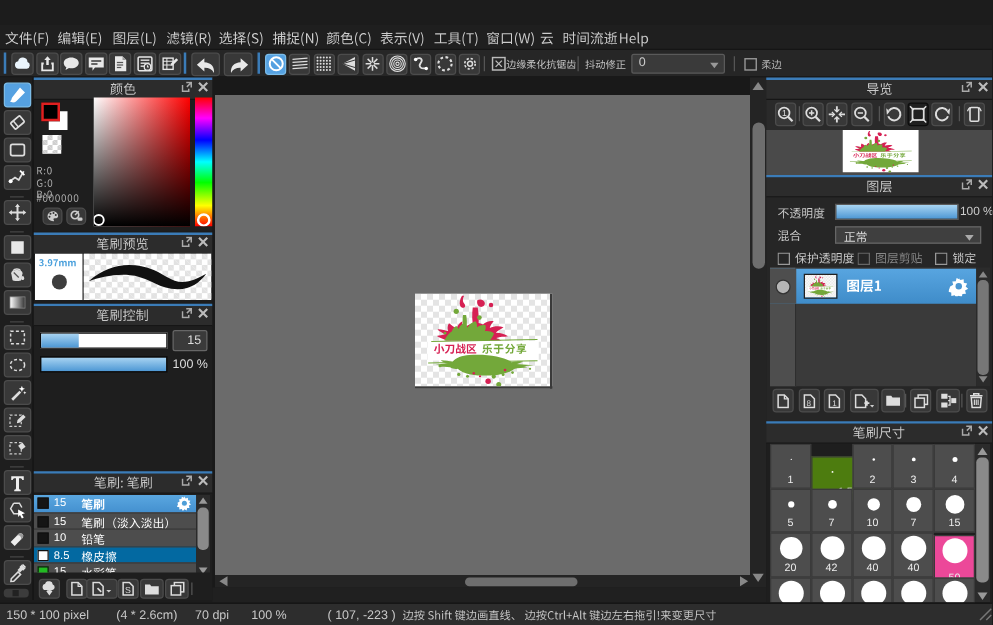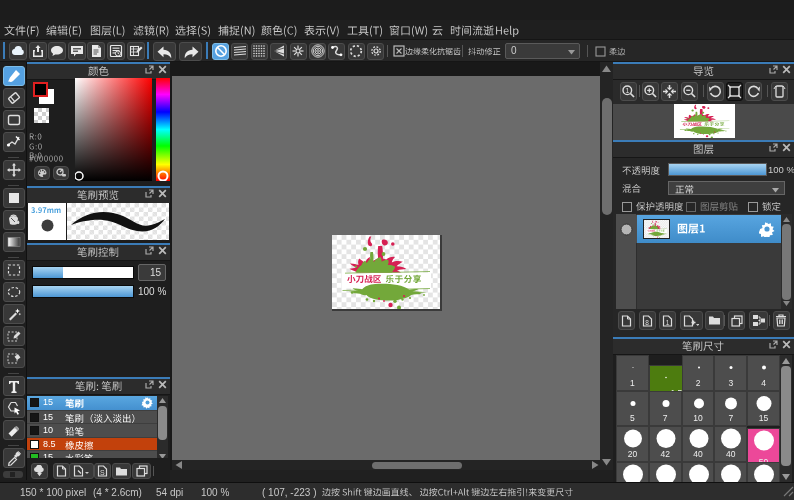--- a/index.html
+++ b/index.html
@@ -555,21 +555,21 @@
           </div>
 <div class="abs" style="left:0;top:28.0px;width:130px;height:13.5px;background:#4d4d4d;border-top:1px solid #3e3e3e;overflow:hidden">
             <div style="position:absolute;left:3px;top:2px;width:9px;height:9px;background:#151515;border:1px solid #111"></div>
             <div style="position:absolute;left:16px;top:1px;font-size:9px;color:#ffffff">10</div>
             <div style="position:absolute;left:38px;top:1px">
               <svg width="20" height="13" viewBox="0 -10.0 20 13" style="overflow:visible">
                 <path d="M4.6 -3.3V0.8H5.2V0.2H7.8V0.7H8.4V-3.3ZM5.2 -0.4V-2.7H7.8V-0.4ZM4.9 -7.5V-6.4C4.9 -5.6 4.8 -4.6 3.8 -3.9C4.0 -3.8 4.2 -3.6 4.3 -3.4C5.4 -4.2 5.6 -5.5 5.6 -6.4V-6.9H7.3V-4.8C7.3 -4.1 7.4 -3.9 8.0 -3.9C8.2 -3.9 8.5 -3.9 8.7 -3.9C8.8 -3.9 9.0 -3.9 9.1 -3.9C9.1 -4.1 9.1 -4.3 9.1 -4.5C8.9 -4.4 8.8 -4.4 8.7 -4.4C8.5 -4.4 8.2 -4.4 8.1 -4.4C8.0 -4.4 8.0 -4.5 8.0 -4.8V-7.5ZM1.7 -8.0C1.4 -7.1 0.9 -6.2 0.3 -5.7C0.4 -5.5 0.6 -5.1 0.6 -5.0C1.0 -5.3 1.3 -5.8 1.6 -6.3H4.0V-6.9H2.0C2.1 -7.2 2.3 -7.5 2.4 -7.8ZM0.5 -3.3V-2.6H2.0V-0.7C2.0 -0.2 1.7 0.1 1.5 0.2C1.6 0.3 1.8 0.6 1.8 0.7C2.0 0.6 2.3 0.4 4.0 -0.5C4.0 -0.6 3.9 -0.9 3.9 -1.1L2.7 -0.5V-2.6H3.9V-3.3H2.7V-4.6H3.7V-5.2H1.0V-4.6H2.0V-3.3Z M10.1 -1.5 10.1 -0.9 13.5 -1.2V-0.4C13.5 0.4 13.8 0.7 14.9 0.7C15.2 0.7 16.8 0.7 17.1 0.7C18.0 0.7 18.2 0.4 18.3 -0.7C18.1 -0.8 17.8 -0.9 17.7 -1.0C17.6 -0.1 17.5 0.0 17.1 0.0C16.7 0.0 15.2 0.0 15.0 0.0C14.4 0.0 14.3 -0.0 14.3 -0.4V-1.2L18.5 -1.6L18.4 -2.2L14.3 -1.9V-2.9L17.6 -3.2L17.5 -3.7L14.3 -3.5V-4.3C15.5 -4.5 16.7 -4.6 17.6 -4.9L17.2 -5.4C15.6 -5.1 13.0 -4.8 10.7 -4.6C10.8 -4.5 10.9 -4.2 10.9 -4.0C11.7 -4.1 12.7 -4.2 13.5 -4.3V-3.4L10.5 -3.1L10.6 -2.5L13.5 -2.8V-1.8ZM11.2 -8.0C11.0 -7.1 10.4 -6.1 9.8 -5.5C10.0 -5.4 10.3 -5.2 10.4 -5.1C10.8 -5.5 11.1 -5.9 11.3 -6.5H11.8C12.1 -6.0 12.3 -5.5 12.4 -5.1L13.1 -5.4C13.0 -5.7 12.8 -6.1 12.5 -6.5H14.0V-7.1H11.6C11.7 -7.3 11.8 -7.6 11.9 -7.9ZM15.0 -8.0C14.7 -7.1 14.2 -6.2 13.6 -5.6C13.7 -5.5 14.1 -5.3 14.2 -5.2C14.5 -5.5 14.8 -6.0 15.1 -6.5H15.8C16.0 -6.1 16.2 -5.7 16.3 -5.4L16.9 -5.6C16.8 -5.9 16.7 -6.2 16.5 -6.5H18.4V-7.1H15.4C15.5 -7.3 15.6 -7.6 15.7 -7.9Z" fill="#ffffff"></path>
               </svg>
             </div>
           </div>
-<div class="abs" style="left:0;top:41.5px;width:130px;height:13.5px;background:#c2410c;border-top:1px solid #3e3e3e;overflow:hidden">
+<div class="abs" style="left:0;top:41.5px;width:130px;height:13.5px;background:#0369a1;border-top:1px solid #3e3e3e;overflow:hidden">
             <div style="position:absolute;left:3px;top:2px;width:9px;height:9px;background:#ffffff;border:1px solid #111"></div>
             <div style="position:absolute;left:16px;top:1px;font-size:9px;color:#ffffff">8.5</div>
             <div style="position:absolute;left:38px;top:1px">
               <svg width="29" height="13" viewBox="0 -10.0 29 13" style="overflow:visible">
                 <path d="M6.8 -6.8C6.6 -6.6 6.5 -6.3 6.3 -6.1H4.5C4.8 -6.3 5.0 -6.6 5.1 -6.8ZM1.7 -8.0V-6.1H0.5V-5.5H1.6C1.4 -4.2 0.8 -2.7 0.3 -1.9C0.4 -1.7 0.6 -1.4 0.7 -1.2C1.0 -1.8 1.4 -2.7 1.7 -3.8V0.8H2.4V-4.2C2.6 -3.8 2.9 -3.3 3.0 -3.0L3.5 -3.5C3.3 -3.8 2.6 -4.8 2.4 -5.1V-5.5H3.2C3.3 -5.4 3.4 -5.2 3.5 -5.1C3.7 -5.2 3.8 -5.3 4.0 -5.5V-4.0H5.3C4.9 -3.6 4.3 -3.2 3.4 -2.9C3.5 -2.7 3.7 -2.6 3.7 -2.5C4.5 -2.7 5.1 -3.0 5.5 -3.4C5.6 -3.2 5.7 -3.1 5.8 -2.9C5.2 -2.4 4.0 -1.8 3.2 -1.5C3.3 -1.4 3.4 -1.2 3.5 -1.1C4.3 -1.4 5.3 -1.9 6.0 -2.5C6.1 -2.3 6.1 -2.2 6.2 -2.0C5.5 -1.3 4.2 -0.6 3.1 -0.2C3.3 -0.1 3.4 0.1 3.5 0.2C4.4 -0.1 5.5 -0.8 6.3 -1.4C6.4 -0.8 6.3 -0.2 6.0 -0.0C5.9 0.1 5.8 0.1 5.6 0.1C5.4 0.1 5.2 0.1 4.9 0.1C5.0 0.3 5.1 0.5 5.1 0.7C5.3 0.7 5.5 0.7 5.7 0.7C6.1 0.7 6.3 0.6 6.5 0.4C6.9 0.0 7.1 -1.0 6.8 -2.1L7.2 -2.3C7.6 -1.3 8.1 -0.3 8.7 0.2C8.8 0.0 9.1 -0.2 9.2 -0.3C8.6 -0.8 8.0 -1.7 7.7 -2.6C8.0 -2.8 8.4 -3.0 8.6 -3.3L8.3 -3.7C7.8 -3.4 7.2 -2.9 6.6 -2.6C6.5 -3.0 6.2 -3.4 5.9 -3.7L6.1 -4.0H8.6V-6.1H7.0C7.3 -6.4 7.5 -6.8 7.7 -7.1L7.2 -7.4L7.1 -7.4H5.5L5.7 -7.9L5.1 -8.0C4.7 -7.3 4.1 -6.4 3.2 -5.7V-6.1H2.4V-8.0ZM4.6 -5.5H6.0C6.0 -5.2 5.9 -4.9 5.7 -4.5H4.6ZM6.6 -5.5H7.9V-4.5H6.4C6.5 -4.9 6.6 -5.2 6.6 -5.5Z M10.9 -6.7V-4.3C10.9 -3.0 10.8 -1.1 9.8 0.3C9.9 0.3 10.2 0.6 10.4 0.7C11.3 -0.5 11.5 -2.2 11.6 -3.6H12.4C12.9 -2.5 13.5 -1.7 14.3 -1.0C13.4 -0.5 12.4 -0.1 11.2 0.1C11.4 0.2 11.6 0.6 11.7 0.8C12.8 0.5 13.9 0.1 14.9 -0.5C15.8 0.1 16.9 0.5 18.2 0.8C18.3 0.6 18.5 0.3 18.6 0.1C17.4 -0.1 16.4 -0.5 15.5 -1.0C16.5 -1.7 17.2 -2.7 17.7 -4.0L17.2 -4.3L17.1 -4.2H14.9V-6.0H17.3C17.1 -5.5 16.9 -5.1 16.8 -4.8L17.4 -4.6C17.7 -5.1 18.0 -5.9 18.3 -6.6L17.8 -6.7L17.6 -6.7H14.9V-8.0H14.1V-6.7ZM13.1 -3.6H16.7C16.3 -2.7 15.7 -2.0 14.9 -1.4C14.1 -2.0 13.6 -2.7 13.1 -3.6ZM14.1 -6.0V-4.2H11.6V-4.3V-6.0Z M23.3 -1.4C23.0 -0.9 22.5 -0.3 22.0 0.1C22.2 0.2 22.4 0.4 22.6 0.5C23.1 0.0 23.6 -0.6 23.9 -1.2ZM26.1 -1.1C26.6 -0.6 27.1 0.0 27.3 0.5L27.9 0.1C27.6 -0.3 27.1 -1.0 26.6 -1.4ZM20.5 -8.0V-6.1H19.4V-5.4H20.5V-3.3L19.4 -2.9L19.5 -2.2L20.5 -2.6V-0.0C20.5 0.1 20.4 0.1 20.3 0.1C20.3 0.1 20.0 0.1 19.7 0.1C19.7 0.3 19.8 0.6 19.8 0.7C20.3 0.7 20.6 0.7 20.8 0.6C21.0 0.5 21.1 0.3 21.1 -0.0V-2.8L22.0 -3.2L21.9 -3.8L21.1 -3.5V-5.4H22.0V-6.1H21.1V-8.0ZM22.7 -2.3V-1.7H24.7V0.0C24.7 0.1 24.7 0.1 24.6 0.1C24.5 0.1 24.1 0.1 23.7 0.1C23.8 0.3 23.9 0.5 23.9 0.7C24.5 0.7 24.8 0.7 25.1 0.6C25.3 0.5 25.4 0.4 25.4 0.0V-1.7H27.5V-2.3ZM22.6 -3.8C22.8 -3.7 23.0 -3.6 23.1 -3.4C22.8 -3.1 22.4 -2.8 22.0 -2.6C22.1 -2.5 22.3 -2.3 22.4 -2.2C22.9 -2.5 23.5 -2.9 23.9 -3.4V-3.0H26.3V-3.6H24.0C24.5 -4.2 24.9 -4.8 25.2 -5.6L24.8 -5.8L24.7 -5.8H23.8C23.9 -5.9 23.9 -6.1 24.0 -6.3L23.4 -6.3C23.2 -5.7 22.8 -5.0 22.0 -4.4C22.1 -4.4 22.3 -4.2 22.4 -4.1C22.9 -4.4 23.3 -4.9 23.6 -5.3H24.5C24.4 -5.1 24.2 -4.8 24.1 -4.6C23.9 -4.7 23.7 -4.8 23.5 -4.9L23.2 -4.6C23.4 -4.5 23.6 -4.3 23.8 -4.2C23.7 -4.0 23.6 -3.9 23.5 -3.8C23.3 -3.9 23.1 -4.1 22.9 -4.2ZM25.9 -5.3H26.9C26.8 -5.0 26.6 -4.7 26.4 -4.4C26.2 -4.7 26.0 -5.0 25.9 -5.3ZM25.6 -6.2 25.1 -6.1C25.6 -4.5 26.5 -3.0 27.7 -2.3C27.8 -2.5 28.0 -2.7 28.1 -2.8C27.6 -3.1 27.1 -3.5 26.7 -4.0C27.1 -4.4 27.5 -5.0 27.7 -5.6L27.3 -5.8L27.2 -5.8H25.7ZM24.4 -7.8C24.5 -7.6 24.7 -7.4 24.8 -7.1H22.3V-5.8H23.0V-6.5H27.2V-5.8H27.9V-7.1H25.5C25.4 -7.4 25.2 -7.7 25.1 -8.0Z" fill="#ffffff"></path>
               </svg>
             </div>
           </div>
 <div class="abs" style="left:0;top:55.0px;width:130px;height:13.5px;background:#4d4d4d;border-top:1px solid #3e3e3e;overflow:hidden">
             <div style="position:absolute;left:3px;top:2px;width:9px;height:9px;background:#22bb22;border:1px solid #111"></div>
@@ -1154,23 +1154,23 @@
             <path d="M6 1L10 7H2Z" fill="#999"></path>
           </svg>
           <div style="position:absolute;left:1px;top:11px;width:10px;height:100px;background:#8a8a8a;border-radius:4px"></div>
           <svg width="12" height="9" style="position:absolute;bottom:1px">
             <path d="M6 8L10 2H2Z" fill="#999"></path>
           </svg>
         </div>
 </div>
     </div>
 <div class="abs" style="left:0;top:482px;width:794px;height:18px;background:#2d2d2d;border-top:1px solid #0f0f0f">
-<div class="abs" style="left:20px;top:4px;font-size:10px;color:#c8c8c8;white-space:nowrap">150 * 100 pixel</div>
+<div class="abs" style="left:5px;top:4px;font-size:10px;color:#c8c8c8;white-space:nowrap">150 * 100 pixel</div>
 <div class="abs" style="left:93px;top:4px;font-size:10px;color:#c8c8c8;white-space:nowrap">(4 * 2.6cm)</div>
-<div class="abs" style="left:156px;top:4px;font-size:10px;color:#c8c8c8;white-space:nowrap">54 dpi</div>
+<div class="abs" style="left:156px;top:4px;font-size:10px;color:#c8c8c8;white-space:nowrap">70 dpi</div>
 <div class="abs" style="left:201px;top:4px;font-size:10px;color:#c8c8c8;white-space:nowrap">100 %</div>
 <div class="abs" style="left:262px;top:4px;font-size:10px;color:#c8c8c8;white-space:nowrap">( 107, -223 )</div>
 <div class="abs" style="left:322px;top:3px">
         <svg width="252" height="13" viewBox="0 -9.5 252 13" style="overflow:visible">
           <path d="M0.7 -7.1C1.2 -6.6 1.8 -5.9 2.1 -5.5L2.7 -5.9C2.4 -6.3 1.8 -7.0 1.3 -7.4ZM5.0 -7.4C5.0 -6.9 5.0 -6.4 4.9 -5.9H3.1V-5.3H4.9C4.7 -3.6 4.3 -2.1 2.8 -1.3C3.0 -1.1 3.2 -0.9 3.3 -0.8C4.9 -1.8 5.4 -3.4 5.6 -5.3H7.6C7.5 -2.8 7.3 -1.8 7.1 -1.5C7.0 -1.4 6.9 -1.4 6.8 -1.4C6.6 -1.4 6.0 -1.4 5.5 -1.5C5.6 -1.3 5.7 -1.0 5.8 -0.8C6.2 -0.8 6.8 -0.7 7.0 -0.8C7.3 -0.8 7.5 -0.9 7.7 -1.1C8.0 -1.5 8.2 -2.6 8.3 -5.6C8.3 -5.7 8.3 -5.9 8.3 -5.9H5.6C5.7 -6.4 5.7 -6.9 5.7 -7.4ZM2.2 -4.5H0.4V-3.8H1.6V-1.0C1.2 -0.9 0.7 -0.5 0.2 0.1L0.7 0.7C1.2 0.1 1.6 -0.5 1.9 -0.5C2.1 -0.5 2.4 -0.1 2.8 0.1C3.4 0.5 4.2 0.6 5.3 0.6C6.2 0.6 7.9 0.6 8.5 0.5C8.6 0.3 8.7 -0.0 8.8 -0.2C7.9 -0.1 6.5 -0.1 5.4 -0.1C4.3 -0.1 3.5 -0.1 2.9 -0.5C2.6 -0.7 2.4 -0.9 2.2 -1.0Z M15.9 -3.4C15.8 -2.6 15.5 -1.9 15.1 -1.4C14.6 -1.6 14.1 -1.9 13.6 -2.1C13.8 -2.5 14.1 -2.9 14.3 -3.4ZM12.8 -1.9C13.3 -1.6 14.0 -1.3 14.6 -0.9C14.0 -0.4 13.2 -0.1 12.2 0.1C12.3 0.3 12.5 0.6 12.6 0.7C13.7 0.4 14.5 0.0 15.2 -0.5C16.0 -0.1 16.6 0.4 17.1 0.7L17.6 0.2C17.1 -0.1 16.4 -0.6 15.7 -1.0C16.1 -1.6 16.5 -2.4 16.7 -3.4H17.6V-4.0H14.5C14.7 -4.5 14.8 -4.9 15.0 -5.3L14.3 -5.4C14.2 -5.0 14.0 -4.5 13.8 -4.0H12.2V-3.4H13.5C13.3 -2.8 13.0 -2.3 12.8 -1.9ZM12.4 -6.4V-4.7H13.1V-5.8H16.9V-4.7H17.5V-6.4H15.4C15.3 -6.8 15.2 -7.2 15.0 -7.6L14.3 -7.5C14.5 -7.2 14.6 -6.7 14.7 -6.4ZM10.6 -7.6V-5.8H9.4V-5.1H10.6V-2.9L9.3 -2.5L9.4 -1.8L10.6 -2.2V-0.1C10.6 0.1 10.5 0.1 10.4 0.1C10.3 0.1 9.9 0.1 9.5 0.1C9.6 0.3 9.7 0.6 9.7 0.7C10.3 0.7 10.7 0.7 10.9 0.6C11.2 0.5 11.2 0.3 11.2 -0.1V-2.4L12.4 -2.8L12.3 -3.4L11.2 -3.1V-5.1H12.2V-5.8H11.2V-7.6Z M22.8 0.1C24.1 0.1 25.0 -0.7 25.0 -1.8C25.0 -2.7 24.4 -3.2 23.6 -3.5L22.7 -3.9C22.2 -4.1 21.6 -4.4 21.6 -5.0C21.6 -5.6 22.1 -6.0 22.8 -6.0C23.4 -6.0 23.9 -5.8 24.3 -5.4L24.8 -5.9C24.3 -6.4 23.6 -6.7 22.8 -6.7C21.6 -6.7 20.8 -6.0 20.8 -5.0C20.8 -4.0 21.5 -3.5 22.1 -3.3L23.0 -2.9C23.7 -2.6 24.1 -2.4 24.1 -1.7C24.1 -1.0 23.6 -0.6 22.8 -0.6C22.1 -0.6 21.4 -0.9 20.9 -1.4L20.4 -0.9C21.0 -0.3 21.8 0.1 22.8 0.1Z M26.2 0.0H27.0V-3.5C27.5 -4.0 27.9 -4.3 28.4 -4.3C29.0 -4.3 29.3 -3.9 29.3 -3.0V0.0H30.1V-3.1C30.1 -4.3 29.6 -5.0 28.6 -5.0C28.0 -5.0 27.4 -4.6 27.0 -4.2L27.0 -5.2V-7.2H26.2Z M31.7 0.0H32.5V-4.9H31.7ZM32.1 -5.9C32.4 -5.9 32.6 -6.1 32.6 -6.4C32.6 -6.8 32.4 -7.0 32.1 -7.0C31.8 -7.0 31.5 -6.8 31.5 -6.4C31.5 -6.1 31.8 -5.9 32.1 -5.9Z M33.6 -4.2H34.3V0.0H35.1V-4.2H36.1V-4.9H35.1V-5.7C35.1 -6.3 35.3 -6.6 35.8 -6.6C36.0 -6.6 36.2 -6.6 36.3 -6.5L36.5 -7.1C36.3 -7.2 36.0 -7.3 35.7 -7.3C34.7 -7.3 34.3 -6.7 34.3 -5.7V-4.9L33.6 -4.8Z M38.6 0.1C38.9 0.1 39.2 0.0 39.5 -0.1L39.3 -0.7C39.2 -0.6 39.0 -0.5 38.8 -0.5C38.2 -0.5 38.0 -0.9 38.0 -1.5V-4.2H39.4V-4.9H38.0V-6.3H37.3L37.3 -4.9L36.5 -4.8V-4.2H37.2V-1.5C37.2 -0.5 37.6 0.1 38.6 0.1Z M42.1 -3.1V-2.5H43.1V-0.7C43.1 -0.3 42.8 -0.0 42.7 0.1C42.8 0.2 43.0 0.5 43.1 0.6C43.2 0.4 43.4 0.3 44.8 -0.7C44.7 -0.8 44.6 -1.0 44.6 -1.2L43.7 -0.6V-2.5H44.7V-3.1H43.7V-4.3H44.6V-4.9H42.5C42.7 -5.2 42.9 -5.6 43.1 -5.9H44.7V-6.6H43.3C43.5 -6.8 43.6 -7.1 43.6 -7.4L43.1 -7.6C42.8 -6.7 42.4 -5.8 41.9 -5.2C42.0 -5.1 42.2 -4.8 42.3 -4.7L42.5 -4.9V-4.3H43.1V-3.1ZM46.9 -6.8V-6.4H47.9V-5.6H46.6V-5.1H47.9V-4.4H46.9V-3.9H47.9V-3.2H46.8V-2.7H47.9V-1.9H46.6V-1.4H47.9V-0.3H48.5V-1.4H50.1V-1.9H48.5V-2.7H49.9V-3.2H48.5V-3.9H49.8V-5.1H50.3V-5.6H49.8V-6.8H48.5V-7.5H47.9V-6.8ZM48.5 -5.1H49.3V-4.4H48.5ZM48.5 -5.6V-6.4H49.3V-5.6ZM45.0 -3.7C45.0 -3.7 45.0 -3.8 45.1 -3.8H46.0C46.0 -3.1 45.9 -2.5 45.7 -1.9C45.6 -2.2 45.4 -2.6 45.3 -3.0L44.9 -2.8C45.0 -2.2 45.2 -1.7 45.5 -1.2C45.2 -0.5 44.8 -0.0 44.3 0.3C44.4 0.4 44.5 0.6 44.6 0.8C45.1 0.4 45.5 -0.1 45.8 -0.7C46.6 0.4 47.7 0.6 49.0 0.6H50.1C50.2 0.4 50.2 0.2 50.3 0.0C50.0 0.0 49.2 0.0 49.0 0.0C47.9 0.0 46.8 -0.2 46.1 -1.3C46.3 -2.1 46.5 -3.1 46.6 -4.4L46.3 -4.4L46.2 -4.4H45.6C46.0 -5.1 46.4 -6.0 46.7 -6.9L46.3 -7.1L46.1 -7.0H44.8V-6.4H45.9C45.6 -5.6 45.3 -4.9 45.2 -4.7C45.0 -4.4 44.8 -4.2 44.7 -4.1C44.8 -4.0 44.9 -3.8 45.0 -3.7Z M51.4 -7.1C51.9 -6.6 52.5 -5.9 52.8 -5.5L53.3 -5.9C53.0 -6.3 52.4 -7.0 51.9 -7.4ZM55.6 -7.4C55.6 -6.9 55.6 -6.4 55.6 -5.9H53.7V-5.3H55.5C55.4 -3.6 54.9 -2.1 53.5 -1.3C53.6 -1.1 53.9 -0.9 54.0 -0.8C55.5 -1.8 56.1 -3.4 56.2 -5.3H58.2C58.1 -2.8 58.0 -1.8 57.8 -1.5C57.7 -1.4 57.6 -1.4 57.4 -1.4C57.2 -1.4 56.7 -1.4 56.2 -1.5C56.3 -1.3 56.4 -1.0 56.4 -0.8C56.9 -0.8 57.4 -0.7 57.7 -0.8C58.0 -0.8 58.2 -0.9 58.4 -1.1C58.7 -1.5 58.8 -2.6 58.9 -5.6C58.9 -5.7 58.9 -5.9 58.9 -5.9H56.3C56.3 -6.4 56.3 -6.9 56.3 -7.4ZM52.9 -4.5H51.0V-3.8H52.2V-1.0C51.8 -0.9 51.4 -0.5 50.9 0.1L51.4 0.7C51.8 0.1 52.2 -0.5 52.5 -0.5C52.7 -0.5 53.0 -0.1 53.4 0.1C54.1 0.5 54.8 0.6 56.0 0.6C56.9 0.6 58.6 0.6 59.2 0.5C59.2 0.3 59.3 -0.0 59.4 -0.2C58.5 -0.1 57.1 -0.1 56.0 -0.1C55.0 -0.1 54.2 -0.1 53.6 -0.5C53.3 -0.7 53.1 -0.9 52.9 -1.0Z M60.5 -7.0V-6.3H67.8V-7.0ZM62.0 -5.3V-1.3H66.3V-5.3ZM62.5 -3.0H63.8V-1.9H62.5ZM64.4 -3.0H65.7V-1.9H64.4ZM62.5 -4.8H63.8V-3.6H62.5ZM64.4 -4.8H65.7V-3.6H64.4ZM60.5 -4.7V0.3H67.2V0.7H67.9V-4.8H67.2V-0.4H61.2V-4.7Z M70.4 -5.5V-0.2H69.1V0.4H77.3V-0.2H76.0V-5.5H73.1L73.3 -6.2H77.0V-6.8H73.4L73.5 -7.5L72.8 -7.6L72.7 -6.8H69.3V-6.2H72.6L72.5 -5.5ZM71.0 -3.6H75.3V-2.9H71.0ZM71.0 -4.1V-4.9H75.3V-4.1ZM71.0 -2.3H75.3V-1.6H71.0ZM71.0 -0.2V-1.0H75.3V-0.2Z M78.1 -0.5 78.3 0.2C79.1 -0.1 80.2 -0.4 81.2 -0.7L81.1 -1.3C80.0 -1.0 78.9 -0.7 78.1 -0.5ZM84.0 -7.0C84.4 -6.8 85.0 -6.5 85.3 -6.2L85.7 -6.6C85.4 -6.9 84.8 -7.2 84.4 -7.4ZM78.3 -3.8C78.4 -3.9 78.6 -3.9 79.7 -4.1C79.3 -3.5 79.0 -3.0 78.8 -2.9C78.5 -2.5 78.3 -2.3 78.1 -2.3C78.2 -2.1 78.3 -1.8 78.4 -1.6C78.5 -1.7 78.8 -1.8 81.1 -2.3C81.1 -2.4 81.1 -2.7 81.1 -2.9L79.3 -2.5C80.0 -3.3 80.7 -4.3 81.3 -5.3L80.7 -5.7C80.5 -5.3 80.3 -5.0 80.1 -4.7L79.0 -4.6C79.5 -5.3 80.0 -6.3 80.4 -7.2L79.8 -7.5C79.4 -6.5 78.8 -5.3 78.6 -5.0C78.4 -4.7 78.2 -4.5 78.1 -4.4C78.2 -4.3 78.3 -3.9 78.3 -3.8ZM85.6 -3.1C85.3 -2.6 84.8 -2.1 84.2 -1.6C84.1 -2.1 83.9 -2.7 83.8 -3.3L86.1 -3.7L86.0 -4.3L83.8 -3.9C83.7 -4.3 83.7 -4.7 83.6 -5.1L85.9 -5.4L85.8 -6.0L83.6 -5.7C83.6 -6.3 83.6 -6.9 83.6 -7.6H82.9C82.9 -6.9 82.9 -6.2 83.0 -5.6L81.5 -5.4L81.7 -4.8L83.0 -5.0C83.0 -4.6 83.1 -4.2 83.1 -3.8L81.4 -3.5L81.5 -2.9L83.2 -3.2C83.3 -2.4 83.5 -1.8 83.6 -1.2C82.9 -0.7 82.0 -0.3 81.1 0.0C81.2 0.2 81.4 0.4 81.5 0.6C82.3 0.3 83.2 -0.1 83.9 -0.6C84.2 0.2 84.7 0.7 85.4 0.7C86.0 0.7 86.2 0.4 86.3 -0.6C86.2 -0.7 85.9 -0.8 85.8 -1.0C85.8 -0.2 85.7 0.0 85.4 0.0C85.0 0.0 84.7 -0.3 84.4 -1.0C85.1 -1.5 85.8 -2.2 86.2 -2.9Z M89.1 0.5 89.7 -0.0C89.2 -0.7 88.4 -1.5 87.7 -2.0L87.1 -1.5C87.8 -1.0 88.5 -0.2 89.1 0.5Z M98.4 -7.1C98.9 -6.6 99.5 -5.9 99.8 -5.5L100.3 -5.9C100.0 -6.3 99.4 -7.0 98.9 -7.4ZM102.6 -7.4C102.6 -6.9 102.6 -6.4 102.6 -5.9H100.7V-5.3H102.6C102.4 -3.6 102.0 -2.1 100.5 -1.3C100.7 -1.1 100.9 -0.9 101.0 -0.8C102.6 -1.8 103.1 -3.4 103.3 -5.3H105.3C105.1 -2.8 105.0 -1.8 104.8 -1.5C104.7 -1.4 104.6 -1.4 104.4 -1.4C104.2 -1.4 103.7 -1.4 103.2 -1.5C103.3 -1.3 103.4 -1.0 103.4 -0.8C103.9 -0.8 104.4 -0.7 104.7 -0.8C105.0 -0.8 105.2 -0.9 105.4 -1.1C105.7 -1.5 105.8 -2.6 105.9 -5.6C106.0 -5.7 106.0 -5.9 106.0 -5.9H103.3C103.3 -6.4 103.3 -6.9 103.4 -7.4ZM99.9 -4.5H98.0V-3.8H99.2V-1.0C98.8 -0.9 98.4 -0.5 97.9 0.1L98.4 0.7C98.8 0.1 99.3 -0.5 99.5 -0.5C99.7 -0.5 100.0 -0.1 100.4 0.1C101.1 0.5 101.8 0.6 103.0 0.6C103.9 0.6 105.6 0.6 106.2 0.5C106.2 0.3 106.3 -0.0 106.4 -0.2C105.5 -0.1 104.1 -0.1 103.0 -0.1C102.0 -0.1 101.2 -0.1 100.6 -0.5C100.3 -0.7 100.1 -0.9 99.9 -1.0Z M113.6 -3.4C113.5 -2.6 113.2 -1.9 112.7 -1.4C112.3 -1.6 111.8 -1.9 111.3 -2.1C111.5 -2.5 111.7 -2.9 111.9 -3.4ZM110.4 -1.9C111.0 -1.6 111.6 -1.3 112.3 -0.9C111.7 -0.4 110.9 -0.1 109.9 0.1C110.0 0.3 110.2 0.6 110.2 0.7C111.3 0.4 112.2 0.0 112.9 -0.5C113.6 -0.1 114.3 0.4 114.8 0.7L115.3 0.2C114.8 -0.1 114.1 -0.6 113.3 -1.0C113.8 -1.6 114.1 -2.4 114.3 -3.4H115.3V-4.0H112.2C112.3 -4.5 112.5 -4.9 112.6 -5.3L112.0 -5.4C111.8 -5.0 111.6 -4.5 111.4 -4.0H109.9V-3.4H111.2C110.9 -2.8 110.7 -2.3 110.4 -1.9ZM110.1 -6.4V-4.7H110.8V-5.8H114.5V-4.7H115.2V-6.4H113.1C113.0 -6.8 112.8 -7.2 112.7 -7.6L112.0 -7.5C112.1 -7.2 112.2 -6.7 112.3 -6.4ZM108.3 -7.6V-5.8H107.0V-5.1H108.3V-2.9L106.9 -2.5L107.1 -1.8L108.3 -2.2V-0.1C108.3 0.1 108.2 0.1 108.1 0.1C108.0 0.1 107.6 0.1 107.2 0.1C107.3 0.3 107.4 0.6 107.4 0.7C108.0 0.7 108.4 0.7 108.6 0.6C108.8 0.5 108.9 0.3 108.9 -0.1V-2.4L110.1 -2.8L110.0 -3.4L108.9 -3.1V-5.1H109.9V-5.8H108.9V-7.6Z M119.1 0.1C119.9 0.1 120.6 -0.2 121.1 -0.8L120.6 -1.4C120.2 -0.9 119.7 -0.6 119.1 -0.6C117.8 -0.6 117.0 -1.7 117.0 -3.3C117.0 -5.0 117.9 -6.0 119.1 -6.0C119.7 -6.0 120.1 -5.7 120.5 -5.4L120.9 -5.9C120.5 -6.3 119.9 -6.7 119.1 -6.7C117.4 -6.7 116.2 -5.4 116.2 -3.3C116.2 -1.2 117.4 0.1 119.1 0.1Z M123.8 0.1C124.1 0.1 124.4 0.0 124.7 -0.1L124.5 -0.7C124.4 -0.6 124.1 -0.5 124.0 -0.5C123.4 -0.5 123.2 -0.9 123.2 -1.5V-4.2H124.5V-4.9H123.2V-6.3H122.5L122.4 -4.9L121.7 -4.8V-4.2H122.4V-1.5C122.4 -0.5 122.7 0.1 123.8 0.1Z M125.6 0.0H126.5V-3.1C126.8 -4.0 127.3 -4.3 127.7 -4.3C127.9 -4.3 128.0 -4.2 128.2 -4.2L128.3 -4.9C128.2 -5.0 128.0 -5.0 127.8 -5.0C127.3 -5.0 126.7 -4.6 126.4 -4.0H126.4L126.3 -4.9H125.6Z M130.0 0.1C130.2 0.1 130.3 0.1 130.5 0.0L130.3 -0.6C130.3 -0.6 130.2 -0.6 130.2 -0.6C130.0 -0.6 130.0 -0.7 130.0 -0.9V-7.2H129.1V-1.0C129.1 -0.3 129.4 0.1 130.0 0.1Z M133.0 -1.0H133.7V-3.0H135.5V-3.6H133.7V-5.6H133.0V-3.6H131.2V-3.0H133.0Z M135.9 0.0H136.7L137.4 -2.0H139.8L140.4 0.0H141.3L139.0 -6.6H138.1ZM137.6 -2.7 137.9 -3.7C138.1 -4.4 138.3 -5.1 138.5 -5.9H138.6C138.8 -5.2 139.0 -4.4 139.2 -3.7L139.6 -2.7Z M143.0 0.1C143.2 0.1 143.4 0.1 143.5 0.0L143.4 -0.6C143.3 -0.6 143.2 -0.6 143.2 -0.6C143.1 -0.6 143.0 -0.7 143.0 -0.9V-7.2H142.1V-1.0C142.1 -0.3 142.4 0.1 143.0 0.1Z M146.2 0.1C146.5 0.1 146.9 0.0 147.1 -0.1L147.0 -0.7C146.8 -0.6 146.6 -0.5 146.4 -0.5C145.9 -0.5 145.7 -0.9 145.7 -1.5V-4.2H147.0V-4.9H145.7V-6.3H145.0L144.9 -4.9L144.1 -4.8V-4.2H144.8V-1.5C144.8 -0.5 145.2 0.1 146.2 0.1Z M149.7 -3.1V-2.5H150.8V-0.7C150.8 -0.3 150.5 -0.0 150.3 0.1C150.4 0.2 150.6 0.5 150.7 0.6C150.8 0.4 151.0 0.3 152.4 -0.7C152.4 -0.8 152.3 -1.0 152.2 -1.2L151.3 -0.6V-2.5H152.3V-3.1H151.3V-4.3H152.3V-4.9H150.1C150.3 -5.2 150.5 -5.6 150.7 -5.9H152.3V-6.6H151.0C151.1 -6.8 151.2 -7.1 151.3 -7.4L150.7 -7.6C150.4 -6.7 150.0 -5.8 149.5 -5.2C149.6 -5.1 149.8 -4.8 149.9 -4.7L150.1 -4.9V-4.3H150.8V-3.1ZM154.5 -6.8V-6.4H155.6V-5.6H154.3V-5.1H155.6V-4.4H154.5V-3.9H155.6V-3.2H154.5V-2.7H155.6V-1.9H154.2V-1.4H155.6V-0.3H156.1V-1.4H157.8V-1.9H156.1V-2.7H157.6V-3.2H156.1V-3.9H157.4V-5.1H158.0V-5.6H157.4V-6.8H156.1V-7.5H155.6V-6.8ZM156.1 -5.1H156.9V-4.4H156.1ZM156.1 -5.6V-6.4H156.9V-5.6ZM152.6 -3.7C152.6 -3.7 152.6 -3.8 152.7 -3.8H153.7C153.6 -3.1 153.5 -2.5 153.3 -1.9C153.2 -2.2 153.1 -2.6 153.0 -3.0L152.5 -2.8C152.7 -2.2 152.9 -1.7 153.1 -1.2C152.8 -0.5 152.4 -0.0 151.9 0.3C152.0 0.4 152.1 0.6 152.2 0.8C152.7 0.4 153.1 -0.1 153.5 -0.7C154.3 0.4 155.3 0.6 156.6 0.6H157.8C157.8 0.4 157.9 0.2 158.0 0.0C157.7 0.0 156.8 0.0 156.6 0.0C155.5 0.0 154.4 -0.2 153.7 -1.3C154.0 -2.1 154.2 -3.1 154.3 -4.4L153.9 -4.4L153.8 -4.4H153.3C153.6 -5.1 154.0 -6.0 154.3 -6.9L153.9 -7.1L153.8 -7.0H152.5V-6.4H153.5C153.3 -5.6 152.9 -4.9 152.8 -4.7C152.7 -4.4 152.5 -4.2 152.3 -4.1C152.4 -4.0 152.5 -3.8 152.6 -3.7Z M159.0 -7.1C159.5 -6.6 160.1 -5.9 160.4 -5.5L161.0 -5.9C160.7 -6.3 160.0 -7.0 159.5 -7.4ZM163.3 -7.4C163.3 -6.9 163.2 -6.4 163.2 -5.9H161.4V-5.3H163.2C163.0 -3.6 162.6 -2.1 161.1 -1.3C161.3 -1.1 161.5 -0.9 161.6 -0.8C163.2 -1.8 163.7 -3.4 163.9 -5.3H165.9C165.8 -2.8 165.6 -1.8 165.4 -1.5C165.3 -1.4 165.2 -1.4 165.0 -1.4C164.8 -1.4 164.3 -1.4 163.8 -1.5C163.9 -1.3 164.0 -1.0 164.0 -0.8C164.5 -0.8 165.0 -0.7 165.3 -0.8C165.6 -0.8 165.8 -0.9 166.0 -1.1C166.3 -1.5 166.4 -2.6 166.6 -5.6C166.6 -5.7 166.6 -5.9 166.6 -5.9H163.9C163.9 -6.4 164.0 -6.9 164.0 -7.4ZM160.5 -4.5H158.7V-3.8H159.8V-1.0C159.4 -0.9 159.0 -0.5 158.5 0.1L159.0 0.7C159.4 0.1 159.9 -0.5 160.2 -0.5C160.4 -0.5 160.7 -0.1 161.0 0.1C161.7 0.5 162.5 0.6 163.6 0.6C164.5 0.6 166.2 0.6 166.8 0.5C166.9 0.3 167.0 -0.0 167.0 -0.2C166.1 -0.1 164.8 -0.1 163.6 -0.1C162.6 -0.1 161.8 -0.1 161.2 -0.5C160.9 -0.7 160.7 -0.9 160.5 -1.0Z M170.6 -7.6C170.5 -7.0 170.4 -6.5 170.3 -5.9H167.9V-5.3H170.2C169.7 -3.4 168.9 -1.6 167.5 -0.4C167.7 -0.2 167.9 0.0 168.0 0.2C169.0 -0.8 169.8 -2.1 170.3 -3.5V-2.9H172.3V-0.2H169.4V0.5H175.8V-0.2H173.0V-2.9H175.4V-3.6H170.3C170.5 -4.1 170.7 -4.7 170.9 -5.3H175.7V-5.9H171.0C171.1 -6.4 171.2 -7.0 171.3 -7.5Z M180.0 -7.6C179.9 -7.0 179.7 -6.4 179.5 -5.9H176.9V-5.2H179.3C178.7 -3.8 177.8 -2.5 176.6 -1.6C176.7 -1.5 176.9 -1.2 177.0 -1.1C177.7 -1.5 178.2 -2.1 178.7 -2.7V0.7H179.4V0.2H183.4V0.7H184.1V-3.5H179.2C179.5 -4.0 179.8 -4.6 180.0 -5.2H184.7V-5.9H180.3C180.4 -6.4 180.6 -6.9 180.7 -7.4ZM179.4 -0.4V-2.8H183.4V-0.4Z M186.8 -7.6V-5.7H185.6V-5.1H186.8V-3.1L185.5 -2.7L185.7 -2.1L186.8 -2.4V-0.1C186.8 0.0 186.7 0.0 186.6 0.0C186.5 0.0 186.2 0.0 185.8 0.0C185.9 0.2 185.9 0.5 186.0 0.7C186.5 0.7 186.9 0.7 187.1 0.5C187.3 0.4 187.4 0.3 187.4 -0.1V-2.6L188.4 -3.0L188.3 -3.6L187.4 -3.3V-5.1H188.4V-5.7H187.4V-7.6ZM189.7 -7.6C189.4 -6.4 188.9 -5.3 188.2 -4.6C188.3 -4.5 188.6 -4.3 188.7 -4.2C189.1 -4.6 189.4 -5.1 189.7 -5.7H193.9V-6.3H190.0C190.1 -6.7 190.3 -7.0 190.4 -7.4ZM189.3 -4.7V-3.1L188.4 -2.8L188.6 -2.2L189.3 -2.5V-0.4C189.3 0.4 189.6 0.6 190.6 0.6C190.8 0.6 192.5 0.6 192.8 0.6C193.6 0.6 193.8 0.3 193.9 -0.7C193.7 -0.8 193.5 -0.8 193.3 -1.0C193.3 -0.1 193.2 0.1 192.7 0.1C192.4 0.1 190.9 0.1 190.6 0.1C190.1 0.1 189.9 -0.0 189.9 -0.4V-2.7L191.0 -3.2V-0.8H191.6V-3.4L192.7 -3.8C192.7 -2.8 192.7 -2.0 192.7 -1.8C192.7 -1.7 192.6 -1.7 192.5 -1.7C192.4 -1.7 192.2 -1.7 192.0 -1.7C192.1 -1.5 192.1 -1.3 192.1 -1.1C192.3 -1.1 192.7 -1.1 192.9 -1.2C193.1 -1.2 193.3 -1.4 193.3 -1.7C193.3 -2.0 193.3 -3.1 193.3 -4.3L193.4 -4.4L192.9 -4.6L192.8 -4.5L192.8 -4.5L191.6 -4.0V-5.4H191.0V-3.8L189.9 -3.4V-4.7Z M201.3 -7.5V0.7H202.0V-7.5ZM195.6 -5.1C195.5 -4.3 195.3 -3.2 195.1 -2.5H198.5C198.4 -0.9 198.2 -0.3 198.0 -0.1C197.9 -0.0 197.8 0.0 197.6 0.0C197.4 0.0 196.8 -0.0 196.2 -0.1C196.3 0.1 196.4 0.4 196.4 0.6C197.0 0.7 197.6 0.7 197.9 0.6C198.2 0.6 198.4 0.6 198.6 0.4C198.9 0.1 199.0 -0.8 199.2 -2.8C199.2 -2.9 199.2 -3.1 199.2 -3.1H195.9C196.0 -3.5 196.1 -4.0 196.2 -4.5H199.2V-7.2H195.2V-6.6H198.5V-5.1Z M204.5 -2.0H205.0L205.1 -5.8L205.1 -6.7H204.3L204.3 -5.8ZM204.7 0.1C205.1 0.1 205.3 -0.1 205.3 -0.5C205.3 -0.9 205.1 -1.1 204.7 -1.1C204.4 -1.1 204.1 -0.9 204.1 -0.5C204.1 -0.1 204.4 0.1 204.7 0.1Z M213.0 -5.7C212.8 -5.1 212.4 -4.3 212.1 -3.9L212.7 -3.7C213.0 -4.1 213.4 -4.8 213.7 -5.4ZM207.9 -5.4C208.2 -4.9 208.6 -4.1 208.7 -3.7L209.3 -3.9C209.2 -4.4 208.8 -5.1 208.5 -5.6ZM210.3 -7.6V-6.5H207.1V-5.8H210.3V-3.6H206.7V-2.9H209.9C209.0 -1.8 207.7 -0.8 206.5 -0.2C206.7 -0.1 206.9 0.2 207.0 0.3C208.2 -0.3 209.5 -1.3 210.3 -2.5V0.7H211.0V-2.6C211.9 -1.4 213.2 -0.2 214.4 0.4C214.5 0.2 214.7 -0.1 214.9 -0.2C213.7 -0.7 212.3 -1.8 211.5 -2.9H214.7V-3.6H211.0V-5.8H214.3V-6.5H211.0V-7.6Z M217.2 -5.7C216.9 -5.0 216.5 -4.4 216.0 -3.9C216.1 -3.9 216.4 -3.7 216.5 -3.6C217.0 -4.0 217.5 -4.8 217.8 -5.5ZM221.4 -5.3C222.0 -4.8 222.6 -4.0 222.9 -3.6L223.5 -3.9C223.2 -4.4 222.5 -5.1 221.9 -5.6ZM219.1 -7.5C219.2 -7.2 219.4 -6.9 219.5 -6.6H215.8V-6.0H218.3V-3.3H219.0V-6.0H220.4V-3.3H221.0V-6.0H223.6V-6.6H220.3C220.2 -6.9 219.9 -7.3 219.7 -7.6ZM216.4 -3.1V-2.4H217.1C217.6 -1.7 218.2 -1.2 219.0 -0.7C218.0 -0.3 216.8 -0.0 215.7 0.1C215.8 0.3 215.9 0.6 216.0 0.7C217.3 0.5 218.6 0.2 219.7 -0.3C220.7 0.2 222.0 0.6 223.4 0.7C223.5 0.6 223.7 0.3 223.8 0.1C222.5 0.0 221.4 -0.3 220.4 -0.7C221.3 -1.2 222.1 -1.9 222.6 -2.8L222.2 -3.1L222.0 -3.1ZM217.9 -2.4H221.6C221.1 -1.9 220.5 -1.4 219.7 -1.0C218.9 -1.4 218.3 -1.9 217.9 -2.4Z M226.5 -2.1 225.9 -1.9C226.2 -1.4 226.6 -1.0 227.0 -0.6C226.5 -0.3 225.7 -0.1 224.6 0.1C224.8 0.3 224.9 0.6 225.0 0.7C226.2 0.5 227.0 0.1 227.6 -0.3C228.9 0.4 230.5 0.6 232.6 0.7C232.7 0.5 232.8 0.2 232.9 0.0C230.9 -0.0 229.3 -0.2 228.2 -0.7C228.6 -1.1 228.9 -1.7 229.0 -2.2H232.0V-5.7H229.1V-6.5H232.6V-7.1H224.8V-6.5H228.4V-5.7H225.6V-2.2H228.3C228.2 -1.8 228.0 -1.4 227.6 -1.0C227.1 -1.3 226.8 -1.7 226.5 -2.1ZM226.2 -3.7H228.4V-3.3C228.4 -3.1 228.4 -3.0 228.4 -2.8H226.2ZM229.1 -2.8C229.1 -3.0 229.1 -3.1 229.1 -3.3V-3.7H231.4V-2.8ZM226.2 -5.1H228.4V-4.2H226.2ZM229.1 -5.1H231.4V-4.2H229.1Z M234.8 -7.1V-4.6C234.8 -3.1 234.7 -1.1 233.5 0.3C233.6 0.4 233.9 0.6 234.0 0.8C235.1 -0.4 235.4 -2.2 235.5 -3.6H237.8C238.4 -1.5 239.5 0.0 241.3 0.7C241.4 0.5 241.7 0.2 241.8 0.1C240.1 -0.5 239.0 -1.8 238.5 -3.6H240.9V-7.1ZM235.5 -6.5H240.2V-4.2H235.5V-4.6Z M243.7 -3.7C244.4 -3.0 245.1 -2.1 245.3 -1.4L246.0 -1.8C245.7 -2.5 244.9 -3.4 244.3 -4.1ZM247.9 -7.6V-5.6H242.7V-5.0H247.9V-0.3C247.9 -0.1 247.8 -0.0 247.6 0.0C247.4 0.0 246.6 0.0 245.7 -0.0C245.9 0.2 246.0 0.5 246.1 0.7C247.0 0.7 247.7 0.7 248.1 0.6C248.5 0.5 248.6 0.3 248.6 -0.3V-5.0H250.7V-5.6H248.6V-7.6Z" fill="#c8c8c8"></path>
         </svg>
       </div>
 </div>
 <svg class="abs" style="left:783px;top:486px" width="11" height="11">
       <path d="M10 1 L1 10 M10 6 L6 10" stroke="#777" stroke-width="1.2"></path>

